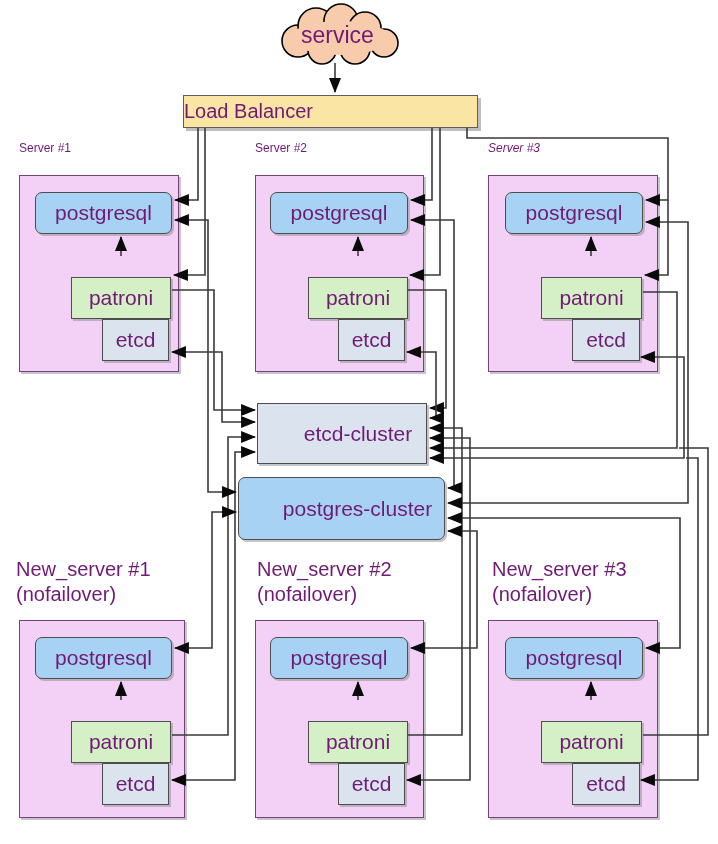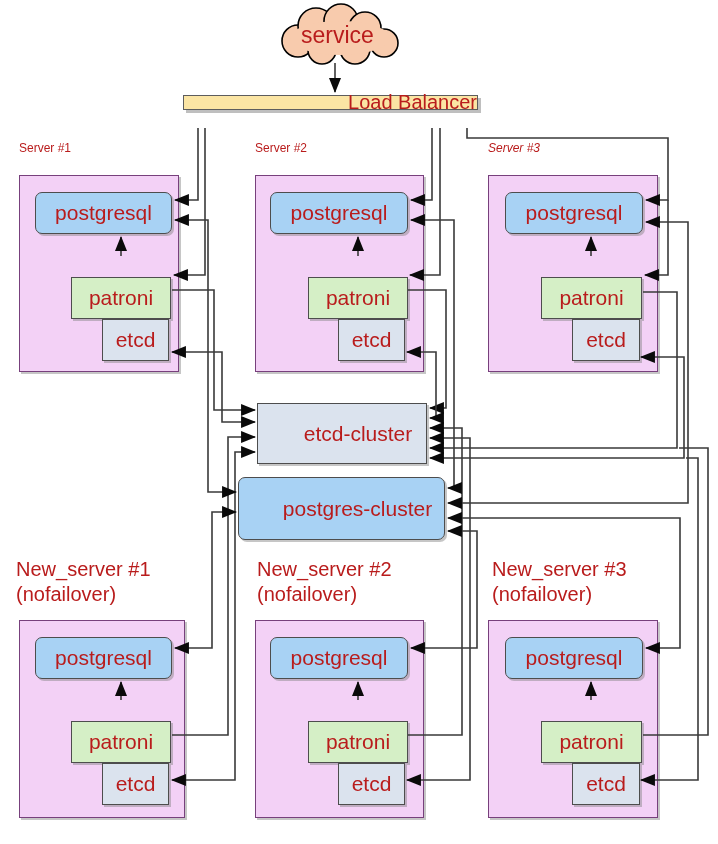--- a/index.html
+++ b/index.html
@@ -1,35 +1,35 @@
 <!DOCTYPE html>
 <html><head>
 <meta charset="utf-8">
 <style>
   html,body{margin:0;padding:0;background:#ffffff;}
   #stage{
     position:relative;width:718px;height:844px;background:#ffffff;
-    font-family:"Liberation Sans", sans-serif;color:#b91c1c;overflow:hidden;
+    font-family:"Liberation Sans", sans-serif;color:#701a75;overflow:hidden;
   }
   .group{
     position:absolute;background:#f3d1f6;border:1.6px solid #77407c;
     box-shadow:2px 2px 0 rgba(128,128,128,.45);z-index:1;box-sizing:border-box;
   }
   .node{
     position:absolute;display:flex;align-items:center;justify-content:center;
     border:1.6px solid #4d4d4d;box-shadow:2px 2px 0 rgba(128,128,128,.45);
     font-size:21px;z-index:1;box-sizing:border-box;white-space:nowrap;
   }
   .pg{background:#a8d2f4;border-radius:7px;}
   .patroni{background:#d5efc6;margin-top:21px;}
   .etcd{background:#dbe3ee;}
   .lb{
-    position:absolute;left:183px;top:95px;width:295px;height:15px;
+    position:absolute;left:183px;top:95px;width:295px;height:33px;
     background:#fbe5a4;border:1.6px solid #5d5d5d;box-shadow:3px 3px 0 rgba(128,128,128,.5);
-    display:flex;align-items:center;justify-content:flex-end;font-size:20px;z-index:1;box-sizing:border-box;
+    display:flex;align-items:center;justify-content:flex-start;font-size:20px;z-index:1;box-sizing:border-box;
   }
   .srv-title{position:absolute;font-size:12px;text-align:left;z-index:1;}
   .ns-title{position:absolute;font-size:20px;line-height:25px;text-align:left;z-index:1;}
   .cluster{font-size:21px;padding-left:32px;}
   #wires{position:absolute;left:0;top:0;z-index:2;pointer-events:none;}
   .cloud-label{
     position:absolute;left:275px;top:22px;width:125px;text-align:center;
     font-size:23px;z-index:3;
   }
 </style>

